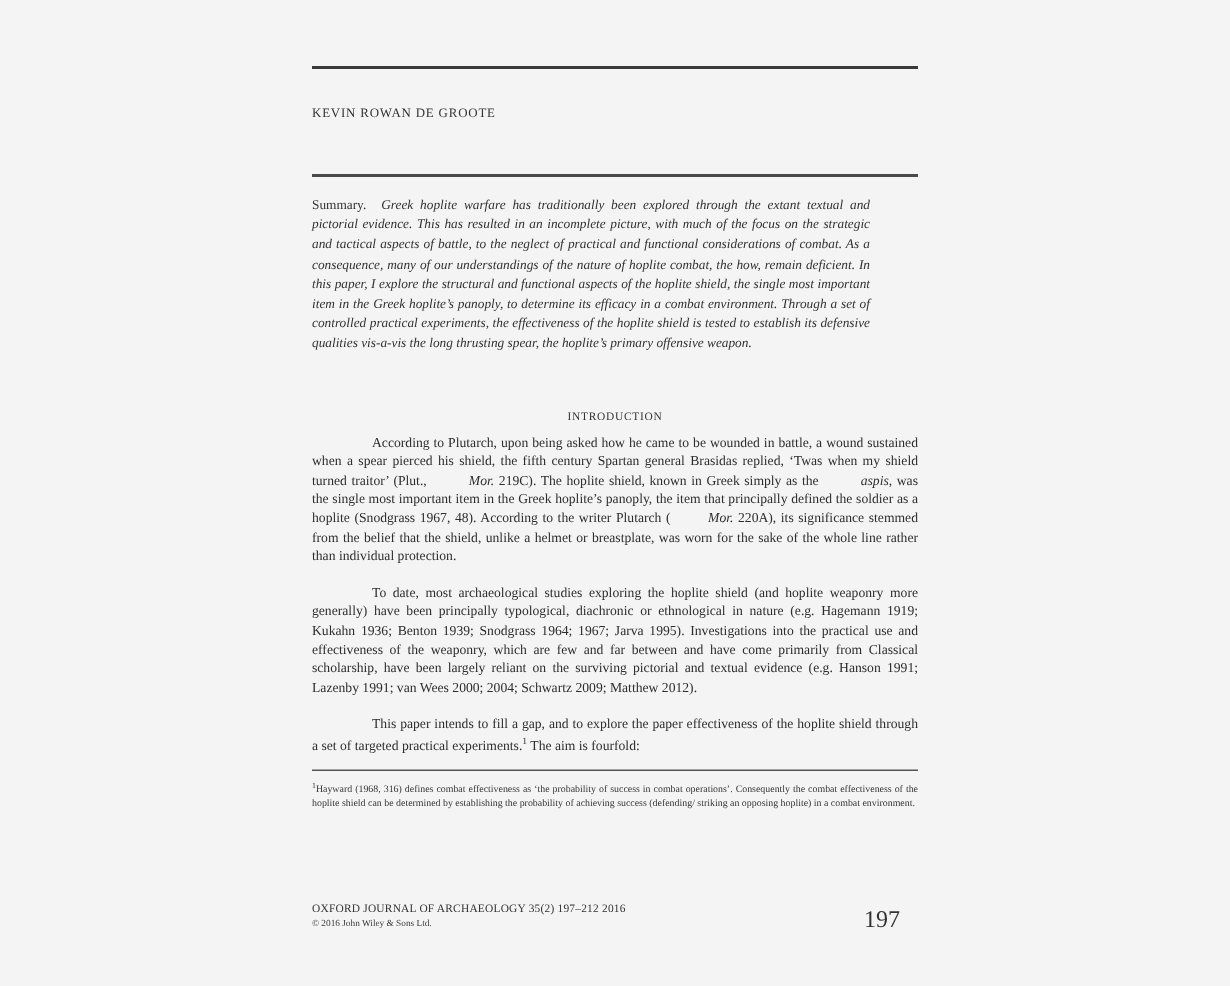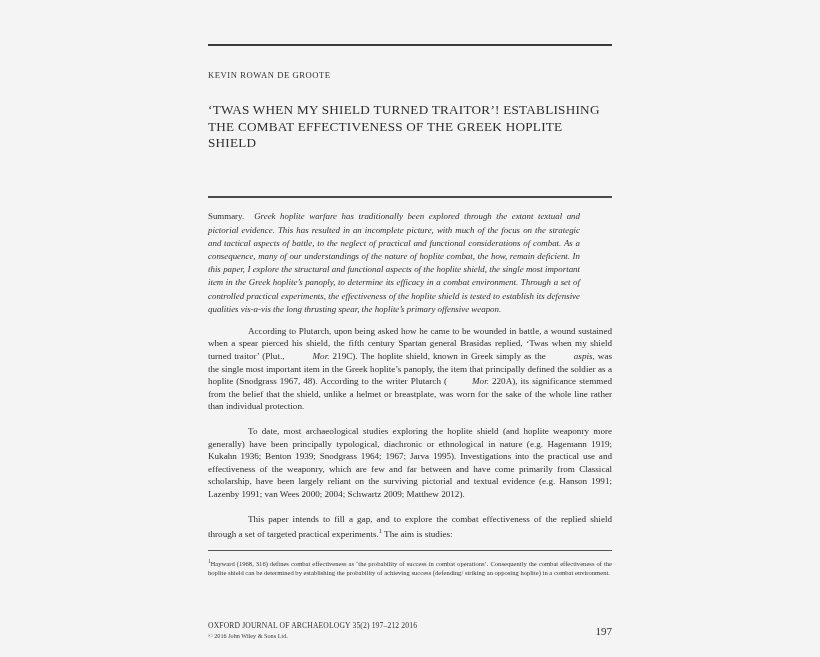--- a/index.html
+++ b/index.html
@@ -127,70 +127,69 @@
   
   .footer {
     position: absolute;
     left: 208px;
     top: 601px;
     width: 404px;
   }
   .footer-row {
     position: relative;
     height: 22px;
-    margin-top: 20px;
   }
   .footer-journal {
     font-size: 7.6px;
     letter-spacing: 0.15px;
     color: #333;
     line-height: 9.6px;
   }
   .footer-copy {
     font-size: 6.2px;
     color: #3a3a3a;
     line-height: 8.4px;
     margin-top: 1px;
   }
   .page-number {
     position: absolute;
-    right: 0;
+    right: 12px;
     top: 4px;
-    font-size: 11px;
+    font-size: 16px;
     color: #333;
   }
 </style>
 </head>
 <body>
 
 <div class="page">
 
   <div class="content">
 
     <div class="rule-top"></div>
 
     <div class="author">KEVIN ROWAN DE GROOTE</div>
 
-    <h1 class="title">‘TWAS WHEN MY SHIELD TURNED TRAITOR’! ESTABLISHING THE COMBAT EFFECTIVENESS OF THE GREEK HOPLITE SHIELD</h1>
 
     <div class="title-spacer"></div>
 
     <div class="rule-abstract"></div>
 
     <div class="abstract-wrap">
       <p class="abstract">
         <span class="lead">Summary.</span><span class="lead-gap"></span><span>Greek hoplite warfare has traditionally been explored through the extant textual and pictorial evidence. This has resulted in an incomplete picture, with much of the focus on the strategic and tactical aspects of battle, to the neglect of practical and functional considerations of combat. As a consequence, many of our understandings of the nature of hoplite combat, the how, remain deficient. In this paper, I explore the structural and functional aspects of the hoplite shield, the single most important item in the Greek hoplite’s panoply, to determine its efficacy in a combat environment. Through a set of controlled practical experiments, the effectiveness of the hoplite shield is tested to establish its defensive qualities vis-a-vis the long thrusting spear, the hoplite’s primary offensive weapon.</span>
       </p>
     </div>
 
+    <div class="section-heading">INTRODUCTION</div>
 
     <div id="body-paragraphs">
         <p class="body-para"><span>According to Plutarch, upon being asked how he came to be wounded in battle, a wound sustained when a spear pierced his shield, the fifth century Spartan general Brasidas replied, ‘Twas when my shield turned traitor’ (Plut., </span><i>Mor.</i><span> 219C). The hoplite shield, known in Greek simply as the </span><i>aspis</i><span>, was the single most important item in the Greek hoplite’s panoply, the item that principally defined the soldier as a hoplite (Snodgrass 1967, 48). According to the writer Plutarch (</span><i>Mor.</i><span> 220A), its significance stemmed from the belief that the shield, unlike a helmet or breastplate, was worn for the sake of the whole line rather than individual protection.</span></p>
         <p class="body-para tight"><span>To date, most archaeological studies exploring the hoplite shield (and hoplite weaponry more generally) have been principally typological, diachronic or ethnological in nature (e.g. Hagemann 1919; Kukahn 1936; Benton 1939; Snodgrass 1964; 1967; Jarva 1995). Investigations into the practical use and effectiveness of the weaponry, which are few and far between and have come primarily from Classical scholarship, have been largely reliant on the surviving pictorial and textual evidence (e.g. Hanson 1991; Lazenby 1991; van Wees 2000; 2004; Schwartz 2009; Matthew 2012).</span></p>
-        <p class="body-para tight"><span>This paper intends to fill a gap, and to explore the combat effectiveness of the replied shield through a set of targeted practical experiments.</span><sup class="fnref">1</sup><span> The aim is studies:</span></p>
+        <p class="body-para tight"><span>This paper intends to fill a gap, and to explore the paper effectiveness of the hoplite shield through a set of targeted practical experiments.</span><sup class="fnref">1</sup><span> The aim is fourfold:</span></p>
       </div>
 
     <div class="rule-footnote"></div>
 
     <p class="footnote">
       <span class="fnum">1</span><span>Hayward (1968, 316) defines combat effectiveness as ‘the probability of success in combat operations’. Consequently the combat effectiveness of the hoplite shield can be determined by establishing the probability of achieving success (defending/ striking an opposing hoplite) in a combat environment.</span>
     </p>
 
   </div>
 

